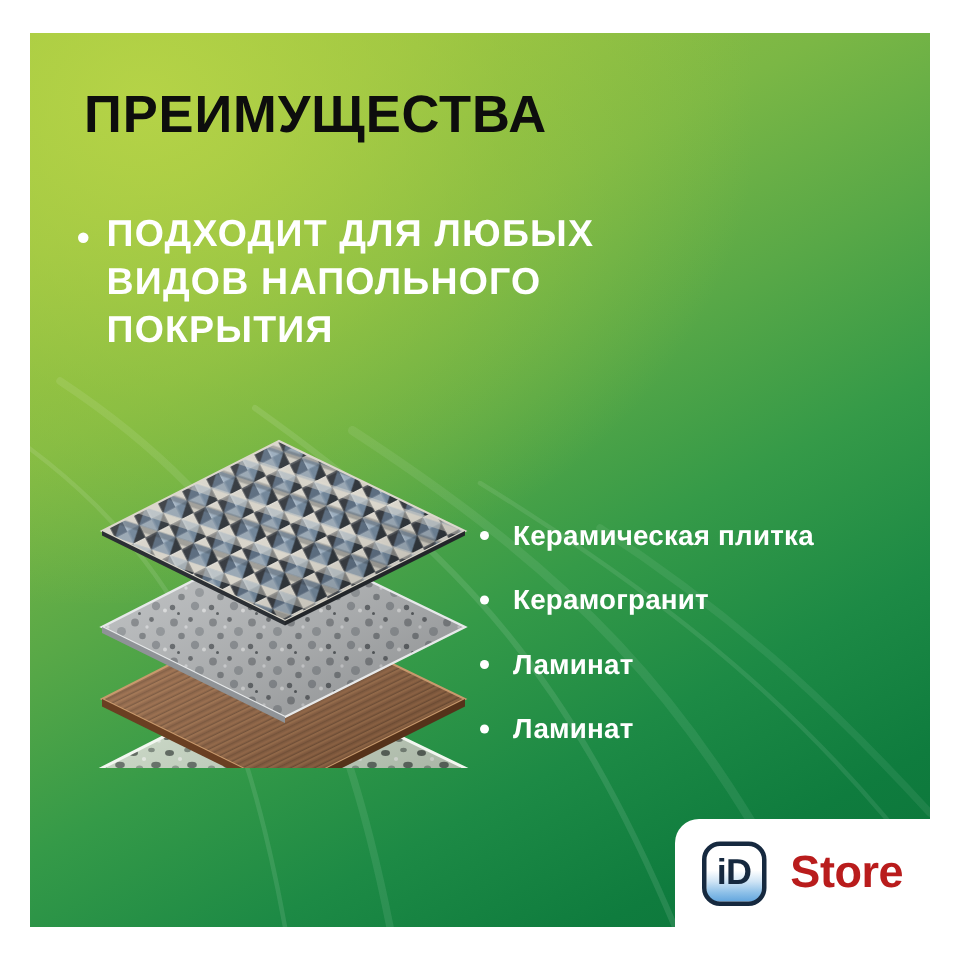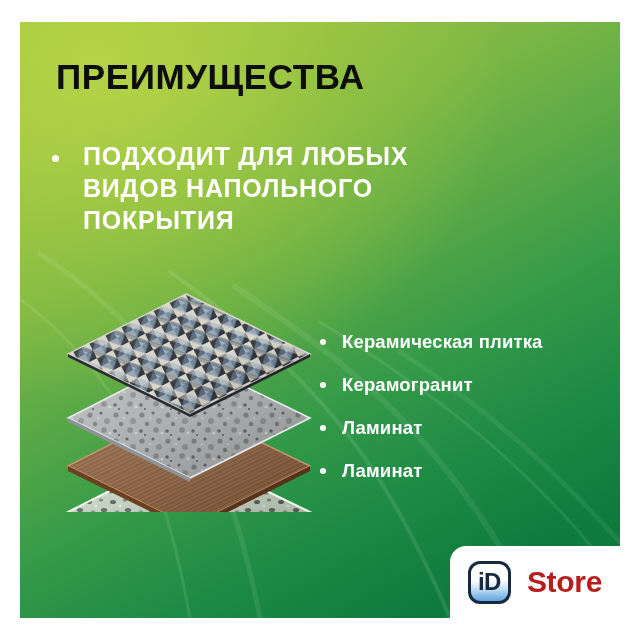--- a/index.html
+++ b/index.html
@@ -75,21 +75,20 @@
   }
 
   
   .subclaim {
     position: absolute;
     left: 32px;
     top: 118px;
     width: 420px;
     display: flex;
     align-items: flex-start;
-    gap: 12px;
   }
   .subclaim-dot {
     flex: 0 0 auto;
     width: 7px;
     height: 7px;
     border-radius: 50%;
     background: #ffffff;
     margin-top: 15px;
     margin-right: 12px;
   }
@@ -99,21 +98,21 @@
     font-weight: 700;
     line-height: 1.28;
     letter-spacing: 0.8px;
     text-transform: uppercase;
   }
 
   
   .feature-list {
     position: absolute;
     left: 300px;
-    top: 298px;
+    top: 313px;
     width: 300px;
   }
   .feature-item {
     display: flex;
     align-items: center;
     height: 43px;
   }
   .feature-dot {
     flex: 0 0 auto;
     width: 6px;

